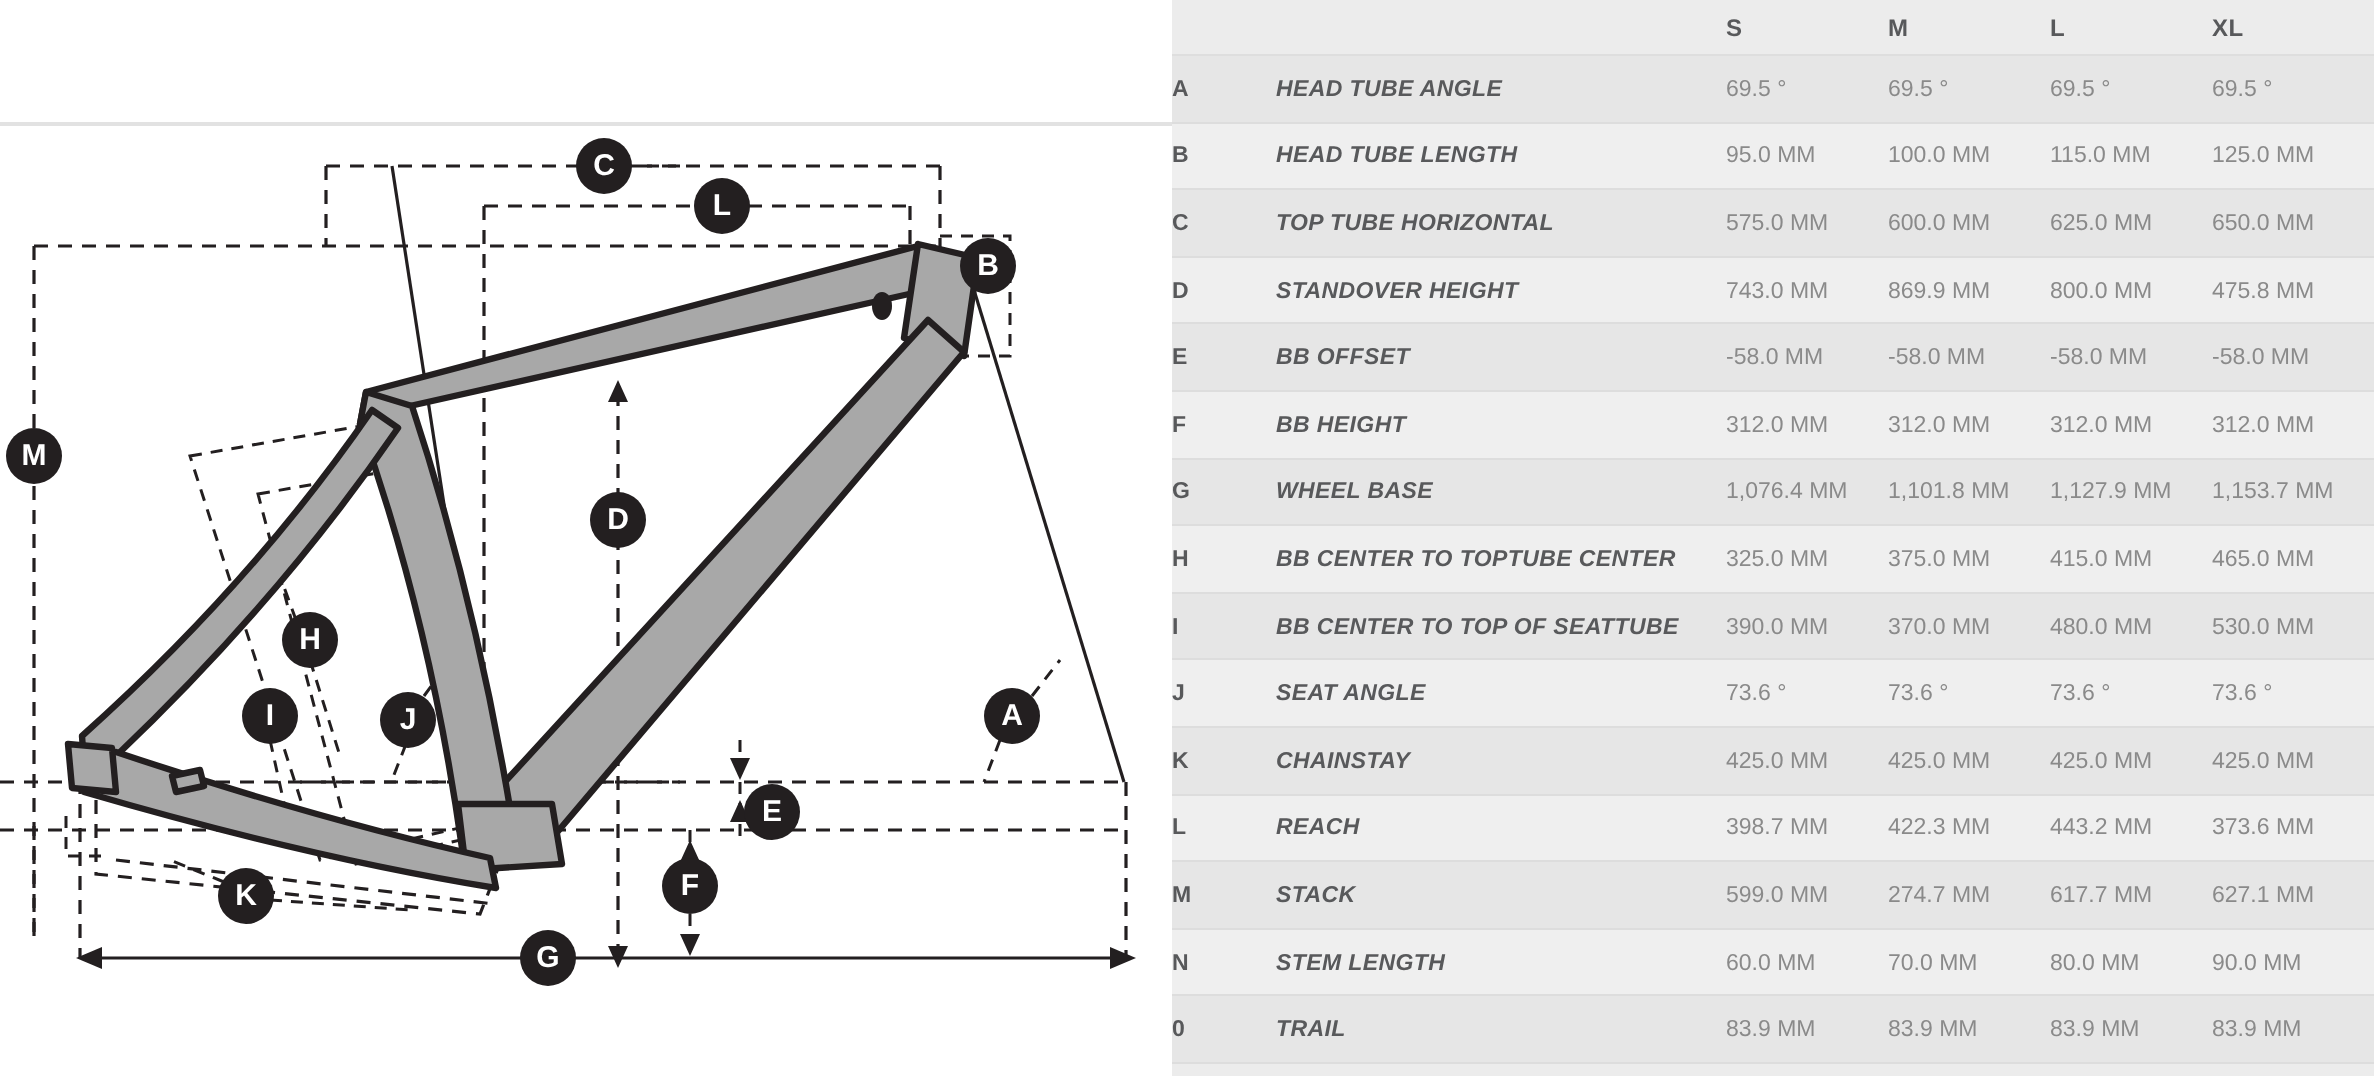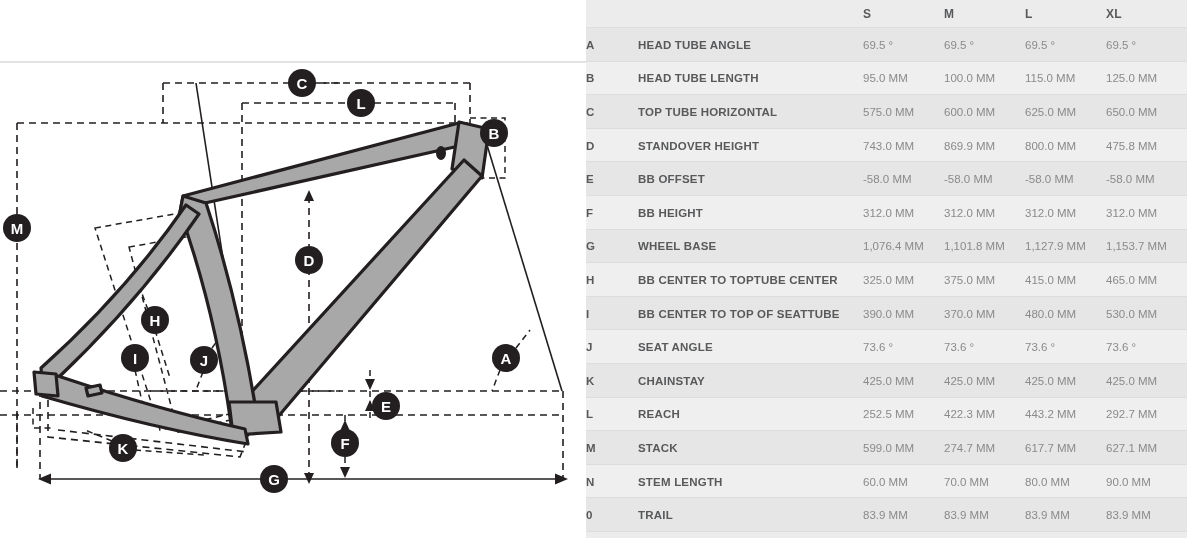--- a/index.html
+++ b/index.html
@@ -61,20 +61,21 @@
     font-weight:bold;
     font-size:12px;
     padding-left:12px;
   }
   td.name{
     color:#58595b;
     font-weight:bold;
     font-size:11.5px;
     letter-spacing:.2px;
     white-space:nowrap;
+    font-style:italic;
   }
   td.val{
     color:#8a8a8a;
     font-weight:normal;
     font-size:12px;
     white-space:nowrap;
   }
   th.size{
     color:#58595b;
     font-weight:bold;
@@ -401,24 +402,24 @@
             <td class="key">K</td>
             <td class="name">CHAINSTAY</td>
             <td class="val">425.0 MM</td>
             <td class="val">425.0 MM</td>
             <td class="val">425.0 MM</td>
             <td class="val">425.0 MM</td>
           </tr>
           <tr class="row r-even">
             <td class="key">L</td>
             <td class="name">REACH</td>
-            <td class="val">252.5 MM</td>
+            <td class="val">398.7 MM</td>
             <td class="val">422.3 MM</td>
             <td class="val">443.2 MM</td>
-            <td class="val">292.7 MM</td>
+            <td class="val">373.6 MM</td>
           </tr>
           <tr class="row r-odd">
             <td class="key">M</td>
             <td class="name">STACK</td>
             <td class="val">599.0 MM</td>
             <td class="val">274.7 MM</td>
             <td class="val">617.7 MM</td>
             <td class="val">627.1 MM</td>
           </tr>
           <tr class="row r-even">

